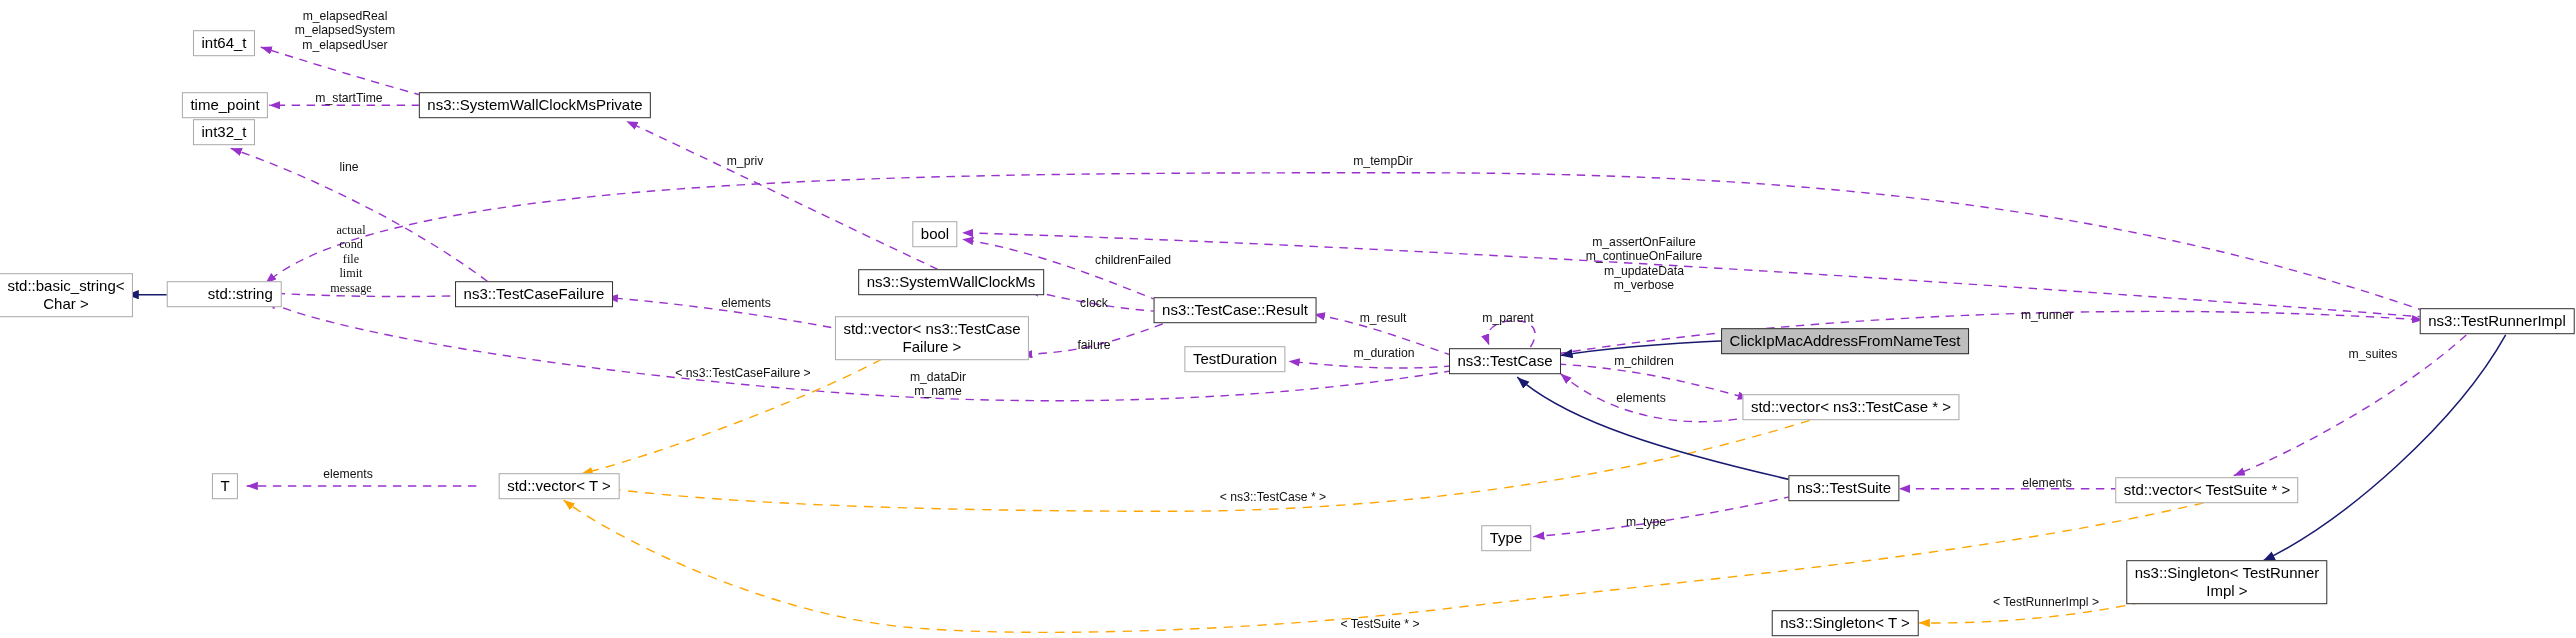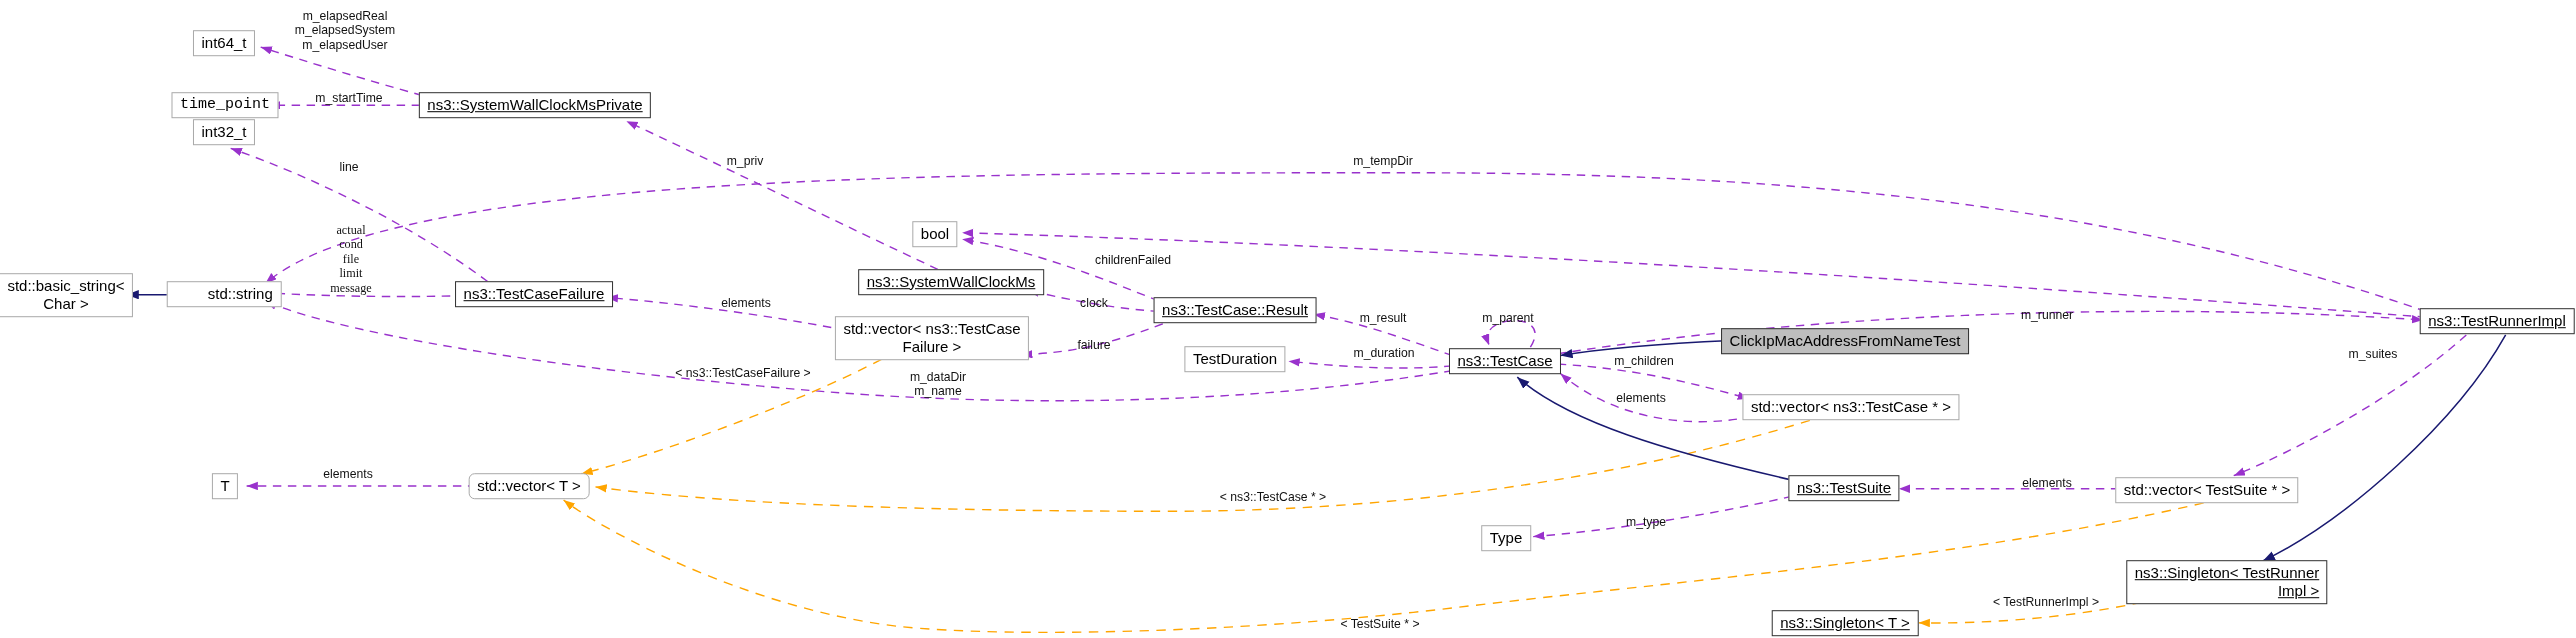--- a/index.html
+++ b/index.html
@@ -17,21 +17,21 @@
     transform:translate(-50%,-50%);
     background:#ffffff;
     border:0.9px solid #a9a9a9;
     padding:2.8px 7.5px;
     font-size:15px;
     line-height:1.2;
     white-space:pre-line;
     text-align:center;
     box-sizing:border-box;
   }
-  .node.bold{border:1.9px solid #2f2f2f;text-decoration:underline;}
+  .node.bold{border:1.9px solid #2f2f2f;}
   .node.subject{background:#bebebe;border:1.9px solid #2f2f2f;}
   .elabel{
     position:absolute;
     transform:translate(-50%,-50%);
     font-size:12.2px;
     line-height:1.18;
     white-space:pre-line;
     text-align:center;
     color:#111;
     background:transparent;
@@ -89,58 +89,62 @@
 
     <g fill="none" stroke="#191970" stroke-width="1.6">
       <path d="M 196,314 L 135,314" marker-end="url(#arr-n)"></path>
       <path d="M 1912,512 C 1780,482 1672,450 1618,402" marker-end="url(#arr-n)"></path>
       <path d="M 1846,363 C 1780,366 1712,371 1664,379" marker-end="url(#arr-n)"></path>
       <path d="M 2672,357 C 2620,450 2502,555 2413,598" marker-end="url(#arr-n)"></path>
     </g>
   </svg>
 
   <div class="node" style="left:224px;top:43px;">int64_t</div>
-  <div class="node" style="left:225px;top:105px;font-family:Liberation Mono, monospace;">time_point</div>
+  <div class="node" style="left:225px;top:105px;">time_point</div>
   <div class="node" style="left:224px;top:132px;">int32_t</div>
   <div class="node" style="left:66px;top:295px;">std::basic_string&lt;
 Char &gt;</div>
   <div class="node" style="left:224px;top:294px;padding-left:40px;">std::string</div>
   <div class="node bold" style="left:534px;top:294px;">ns3::TestCaseFailure</div>
   <div class="node bold" style="left:535px;top:105px;">ns3::SystemWallClockMsPrivate</div>
   <div class="node" style="left:935px;top:234px;">bool</div>
   <div class="node bold" style="left:951px;top:282px;">ns3::SystemWallClockMs</div>
   <div class="node" style="left:932px;top:338px;">std::vector&lt; ns3::TestCase
 Failure &gt;</div>
   <div class="node bold" style="left:1235px;top:310px;">ns3::TestCase::Result</div>
   <div class="node" style="left:1235px;top:359px;">TestDuration</div>
   <div class="node bold" style="left:1505px;top:361px;">ns3::TestCase</div>
   <div class="node subject" style="left:1845px;top:341px;">ClickIpMacAddressFromNameTest</div>
   <div class="node" style="left:1851px;top:407px;">std::vector&lt; ns3::TestCase * &gt;</div>
   <div class="node" style="left:225px;top:486px;">T</div>
-  <div class="node" style="left:529px;top:486px;border-radius:6px;">std::vector&lt; T &gt;</div>
+  <div class="node" style="left:559px;top:486px;">std::vector&lt; T &gt;</div>
   <div class="node bold" style="left:1844px;top:488px;">ns3::TestSuite</div>
   <div class="node" style="left:1506px;top:538px;">Type</div>
   <div class="node" style="left:2207px;top:490px;">std::vector&lt; TestSuite * &gt;</div>
   <div class="node bold" style="left:2497px;top:321px;">ns3::TestRunnerImpl</div>
-  <div class="node bold" style="left:2227px;top:582px;text-align:right;">ns3::Singleton&lt; TestRunner
+  <div class="node bold" style="left:2227px;top:582px;">ns3::Singleton&lt; TestRunner
 Impl &gt;</div>
   <div class="node bold" style="left:1845px;top:623px;">ns3::Singleton&lt; T &gt;</div>
 
   <div class="elabel" style="left:345px;top:31px;">m_elapsedReal
 m_elapsedSystem
 m_elapsedUser</div>
   <div class="elabel" style="left:349px;top:98px;">m_startTime</div>
   <div class="elabel" style="left:349px;top:167px;">line</div>
   <div class="elabel" style="left:351px;top:259px;font-family:Liberation Serif, serif;">actual
 cond
 file
 limit
 message</div>
   <div class="elabel" style="left:745px;top:161px;">m_priv</div>
   <div class="elabel" style="left:1383px;top:161px;">m_tempDir</div>
+  <div class="elabel" style="left:1644px;top:264px;">m_assertOnFailure
+m_continueOnFailure
+m_updateData
+m_verbose</div>
   <div class="elabel" style="left:1095px;top:260px;margin-left:38px;">childrenFailed</div>
   <div class="elabel" style="left:1094px;top:303px;">clock</div>
   <div class="elabel" style="left:1094px;top:345px;">failure</div>
   <div class="elabel" style="left:1383px;top:318px;">m_result</div>
   <div class="elabel" style="left:1384px;top:353px;">m_duration</div>
   <div class="elabel" style="left:746px;top:303px;">elements</div>
   <div class="elabel" style="left:743px;top:373px;">&lt; ns3::TestCaseFailure &gt;</div>
   <div class="elabel" style="left:938px;top:384px;">m_dataDir
 m_name</div>
   <div class="elabel" style="left:1508px;top:318px;">m_parent</div>

